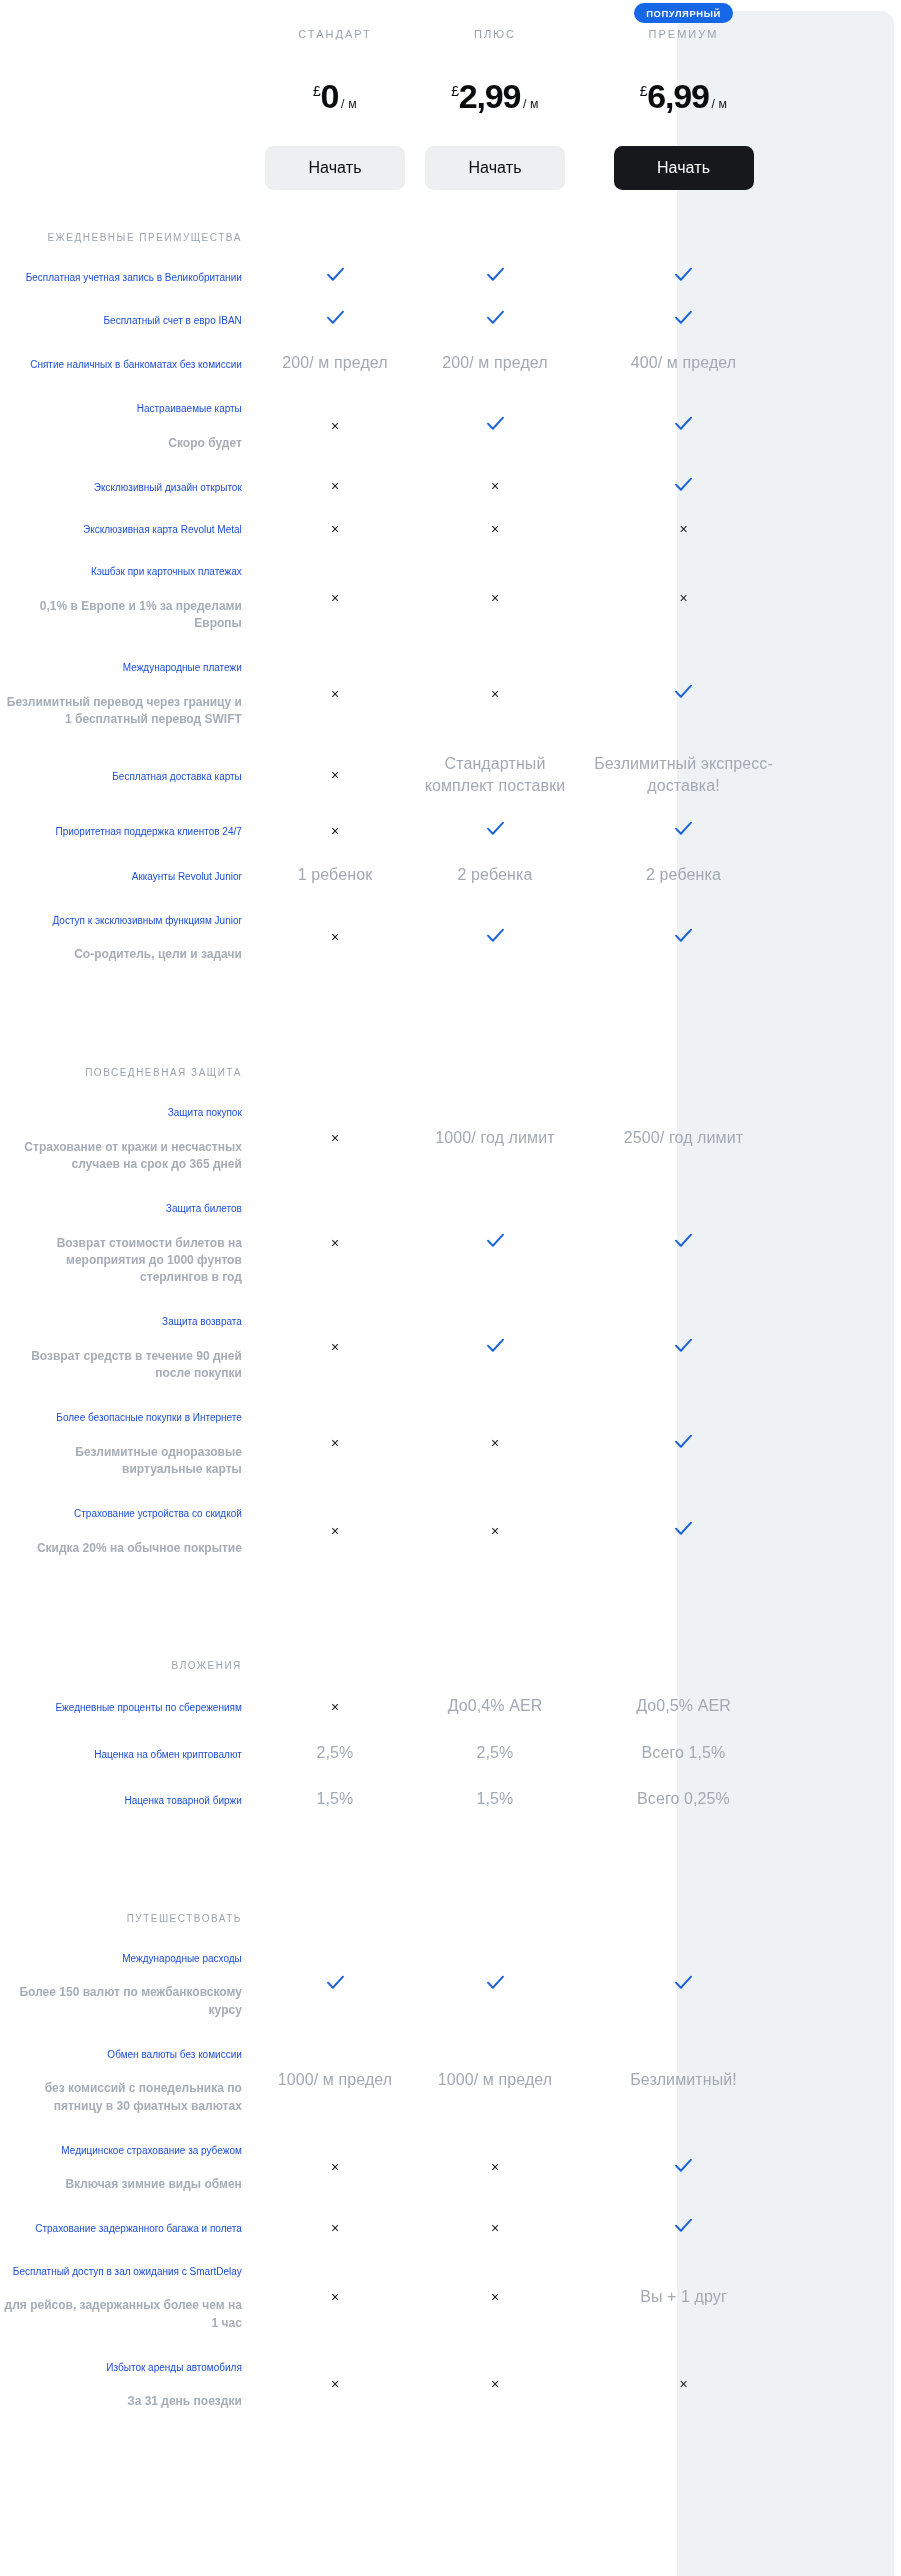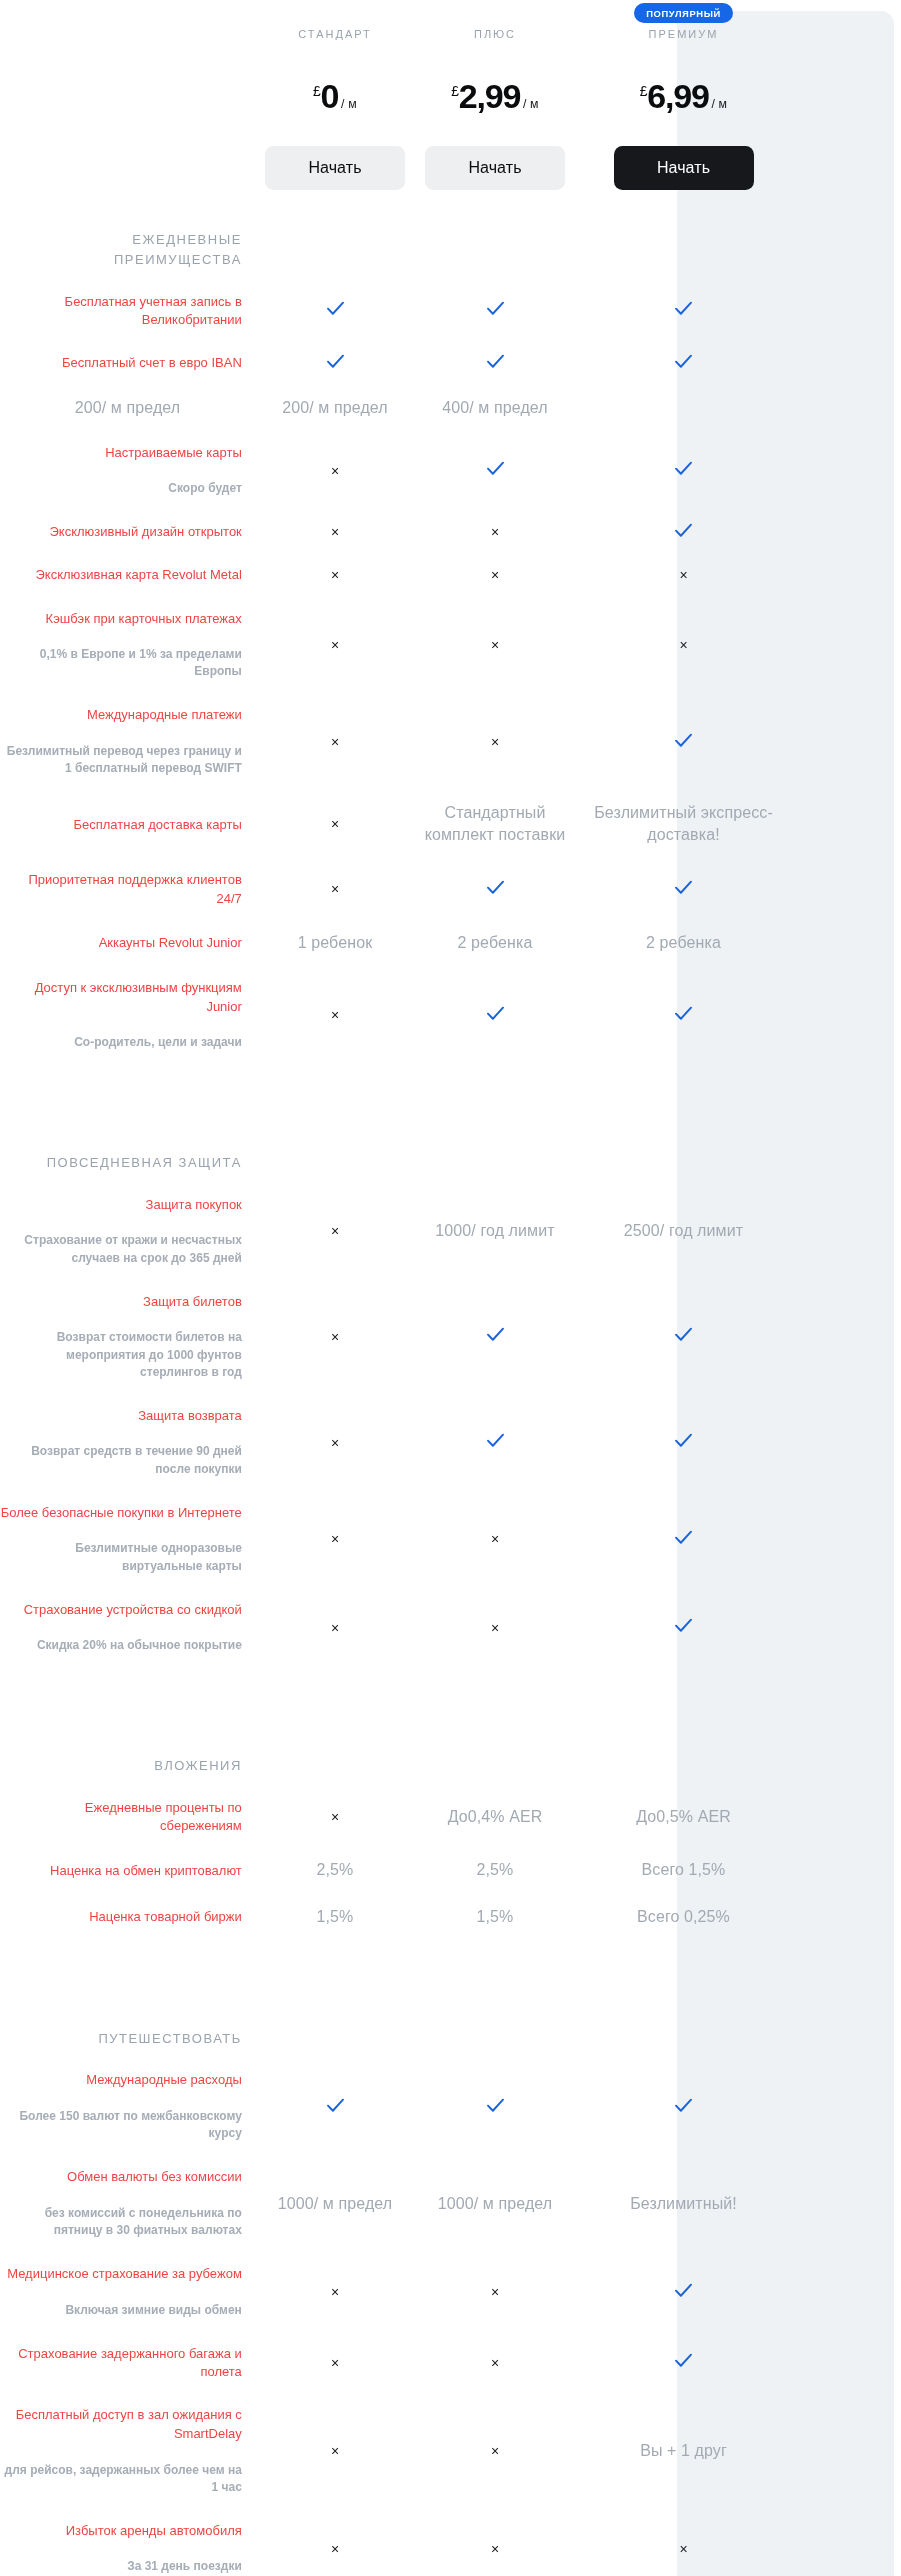--- a/index.html
+++ b/index.html
@@ -129,36 +129,36 @@
     color: #0b0c0e;
   }
   .cta.dark { background: #16181c; color: #ffffff; }
 
   
   .section-head {
     padding-top: 40px;
     padding-bottom: 9.4px;
   }
   .section-head .col-label {
-    font-size: 13px;
+    font-size: 10px;
     letter-spacing: 1.5px;
     color: #9aa3ad;
     font-weight: 500;
     text-transform: uppercase;
     line-height: 1.55;
   }
 
   
   .feature {
     padding-top: 12.3px;
     padding-bottom: 12.3px;
   }
   .feature .f-title {
-    font-size: 13px;
-    color: #ef4444;
+    font-size: 10px;
+    color: #1d4ed8;
     line-height: 1.35;
     font-weight: 400;
   }
   .feature .f-sub {
     display: block;
     font-size: 12px;
     color: #a6adb6;
     line-height: 1.45;
     margin-top: 19px;
     font-weight: 700;
@@ -274,20 +274,21 @@
                 <path d="M2 8.2 L7.2 13.6 L18 1.8" stroke="#1a63d8" stroke-width="2.1" stroke-linecap="round" stroke-linejoin="round"></path>
               </svg></span></div>
           <div class="col-plan"><span class="mark-check"><svg width="19" height="15" viewBox="0 0 20 16" fill="none" xmlns="http://www.w3.org/2000/svg">
                 <path d="M2 8.2 L7.2 13.6 L18 1.8" stroke="#1a63d8" stroke-width="2.1" stroke-linecap="round" stroke-linejoin="round"></path>
               </svg></span></div>
           <div class="col-plan"><span class="mark-check"><svg width="19" height="15" viewBox="0 0 20 16" fill="none" xmlns="http://www.w3.org/2000/svg">
                 <path d="M2 8.2 L7.2 13.6 L18 1.8" stroke="#1a63d8" stroke-width="2.1" stroke-linecap="round" stroke-linejoin="round"></path>
               </svg></span></div>
         </div>
         <div class="row feature">
+          <div class="col-label"><span class="f-title">Снятие наличных в банкоматах без комиссии</span></div>
           <div class="col-plan"><span class="val-text">200/ м предел</span></div>
           <div class="col-plan"><span class="val-text">200/ м предел</span></div>
           <div class="col-plan"><span class="val-text">400/ м предел</span></div>
         </div>
         <div class="row feature">
           <div class="col-label"><span class="f-title">Настраиваемые карты</span><span class="f-sub">Скоро будет</span></div>
           <div class="col-plan"><span class="mark-x">×</span></div>
           <div class="col-plan"><span class="mark-check"><svg width="19" height="15" viewBox="0 0 20 16" fill="none" xmlns="http://www.w3.org/2000/svg">
                 <path d="M2 8.2 L7.2 13.6 L18 1.8" stroke="#1a63d8" stroke-width="2.1" stroke-linecap="round" stroke-linejoin="round"></path>
               </svg></span></div>

